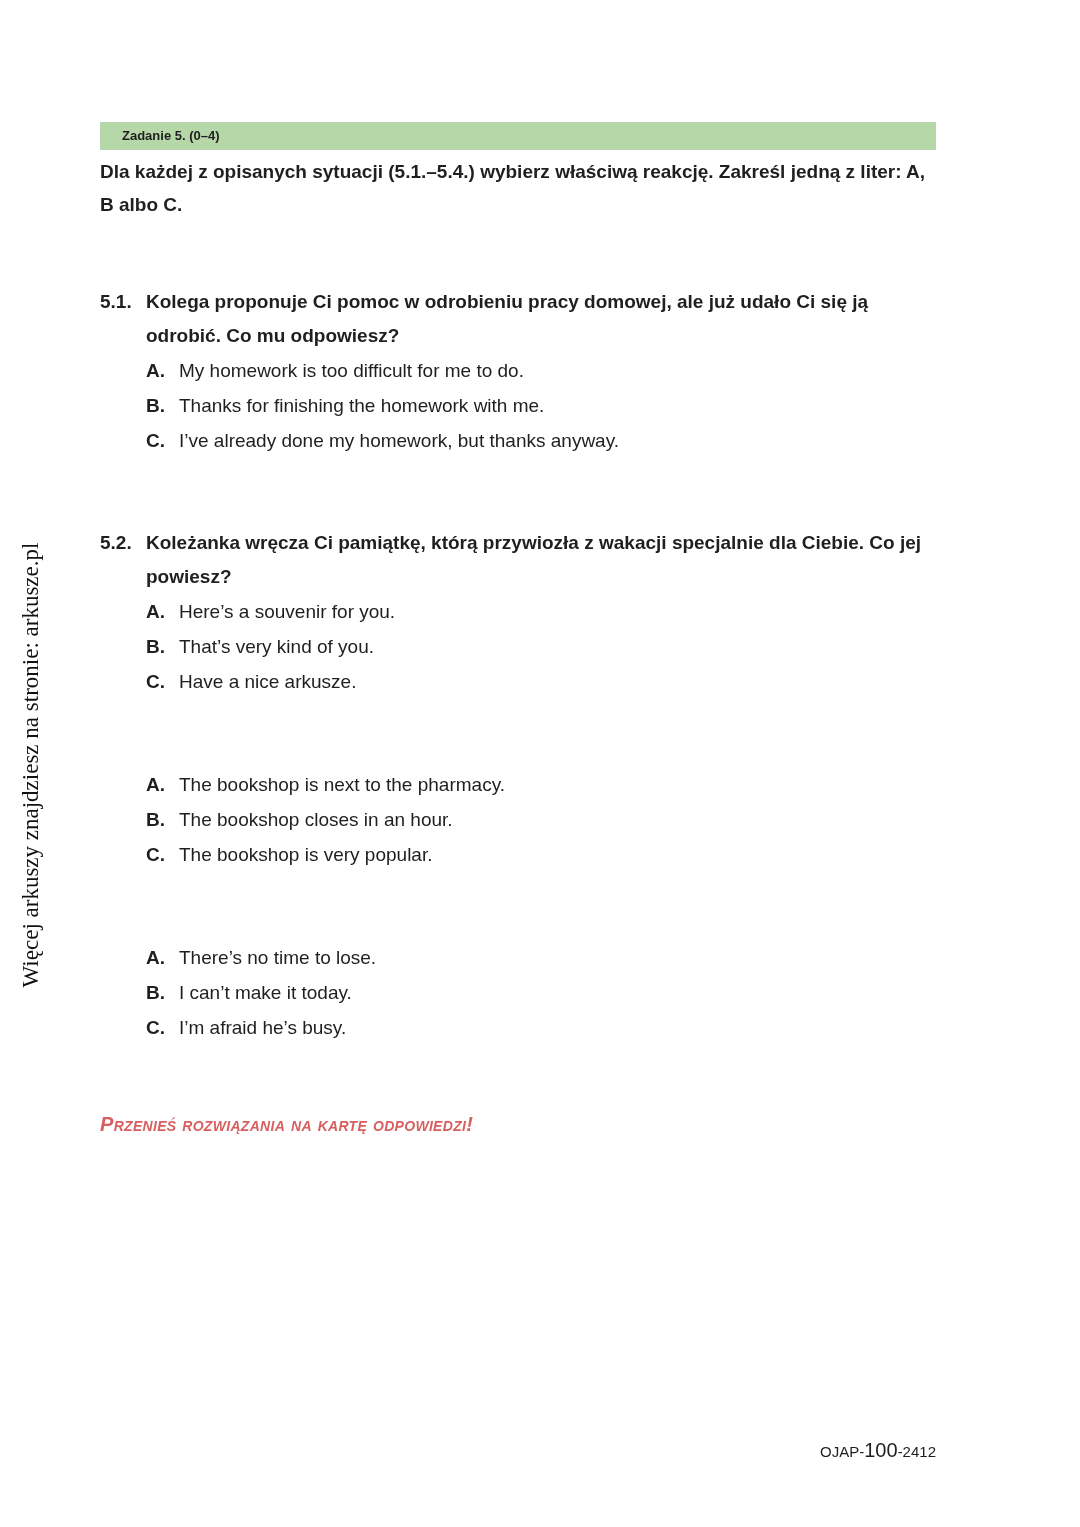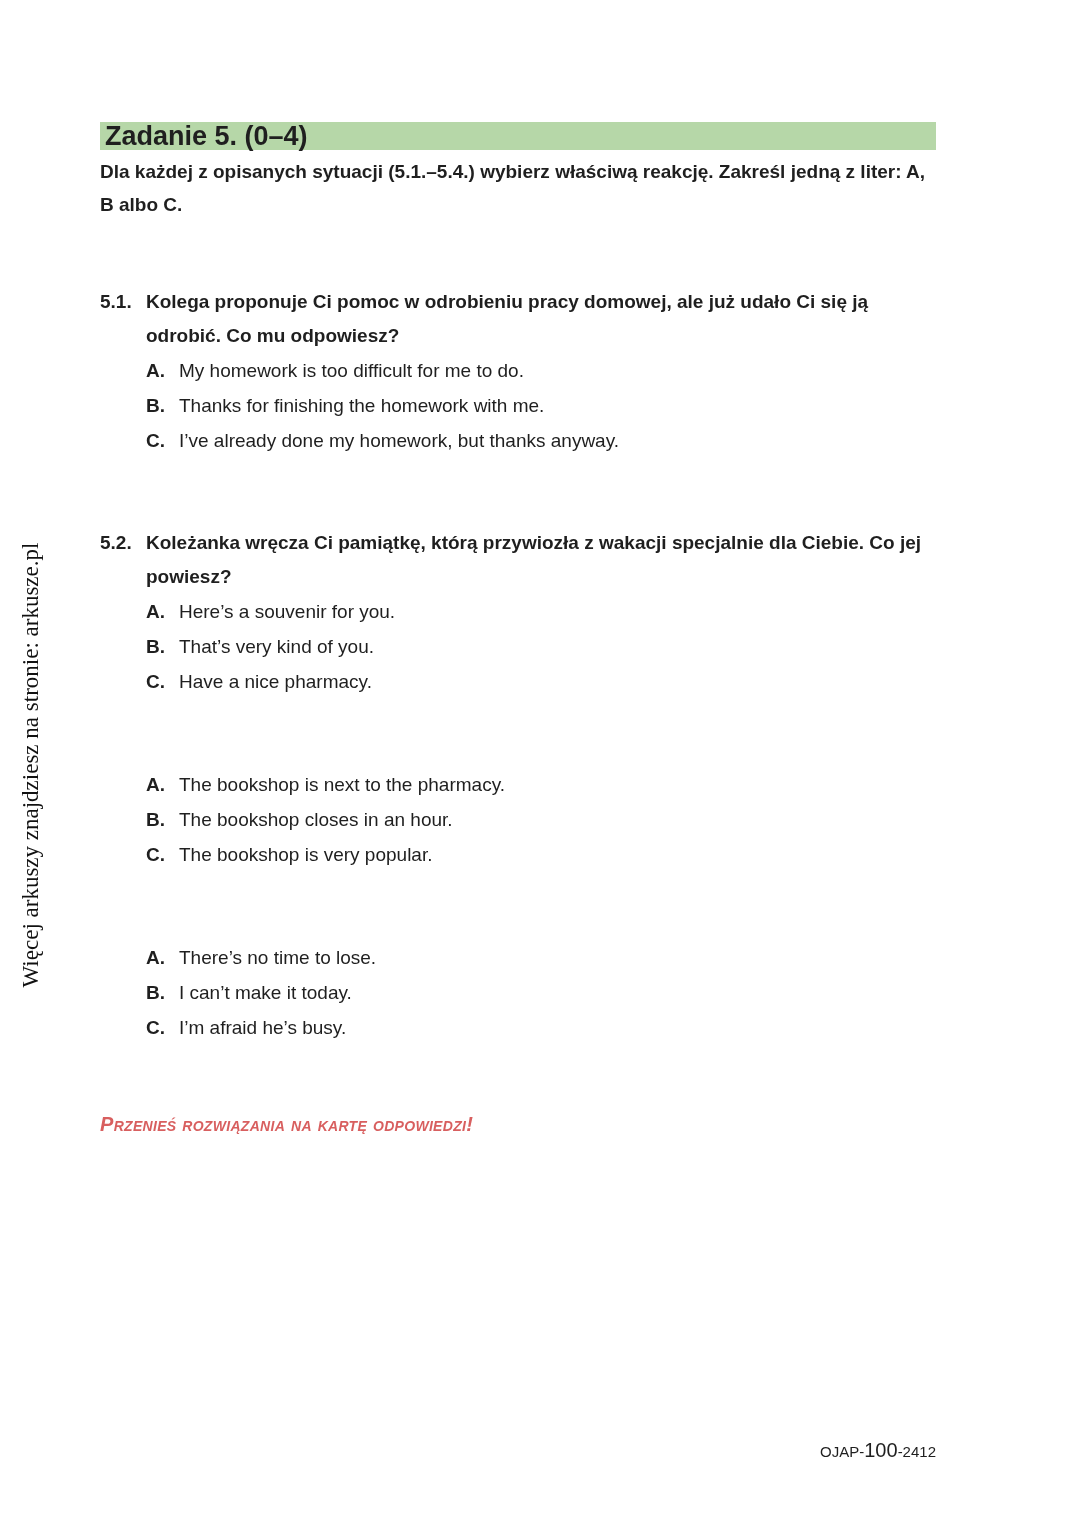--- a/index.html
+++ b/index.html
@@ -27,23 +27,23 @@
   }
   .content {
     position: absolute;
     left: 100px;
     top: 122px;
     width: 836px;
   }
   .task-header {
     background: var(--highlight-green, #b6d7a8);
     font-weight: bold;
-    font-size: 27px;
+    font-size: 13px;
     line-height: 28px;
-    padding: 0 5px;
+    padding: 0 22px;
   }
   .instruction {
     font-weight: bold;
     font-size: 19px;
     line-height: 33px;
     margin-top: 5px;
   }
   .questions { margin-top: 64px; }
   .question { margin-bottom: 68px; }
   .q-head {
@@ -139,21 +139,21 @@
           <div class="option">
             <span class="opt-letter">A.</span>
             <span class="opt-text">Here’s a souvenir for you.</span>
           </div>
           <div class="option">
             <span class="opt-letter">B.</span>
             <span class="opt-text">That’s very kind of you.</span>
           </div>
           <div class="option">
             <span class="opt-letter">C.</span>
-            <span class="opt-text">Have a nice pharmacy.</span>
+            <span class="opt-text">Have a nice arkusze.</span>
           </div>
         </div>
       </div>
 
       <div class="question">
         <div class="options">
           <div class="option">
             <span class="opt-letter">A.</span>
             <span class="opt-text">The bookshop is next to the pharmacy.</span>
           </div>

